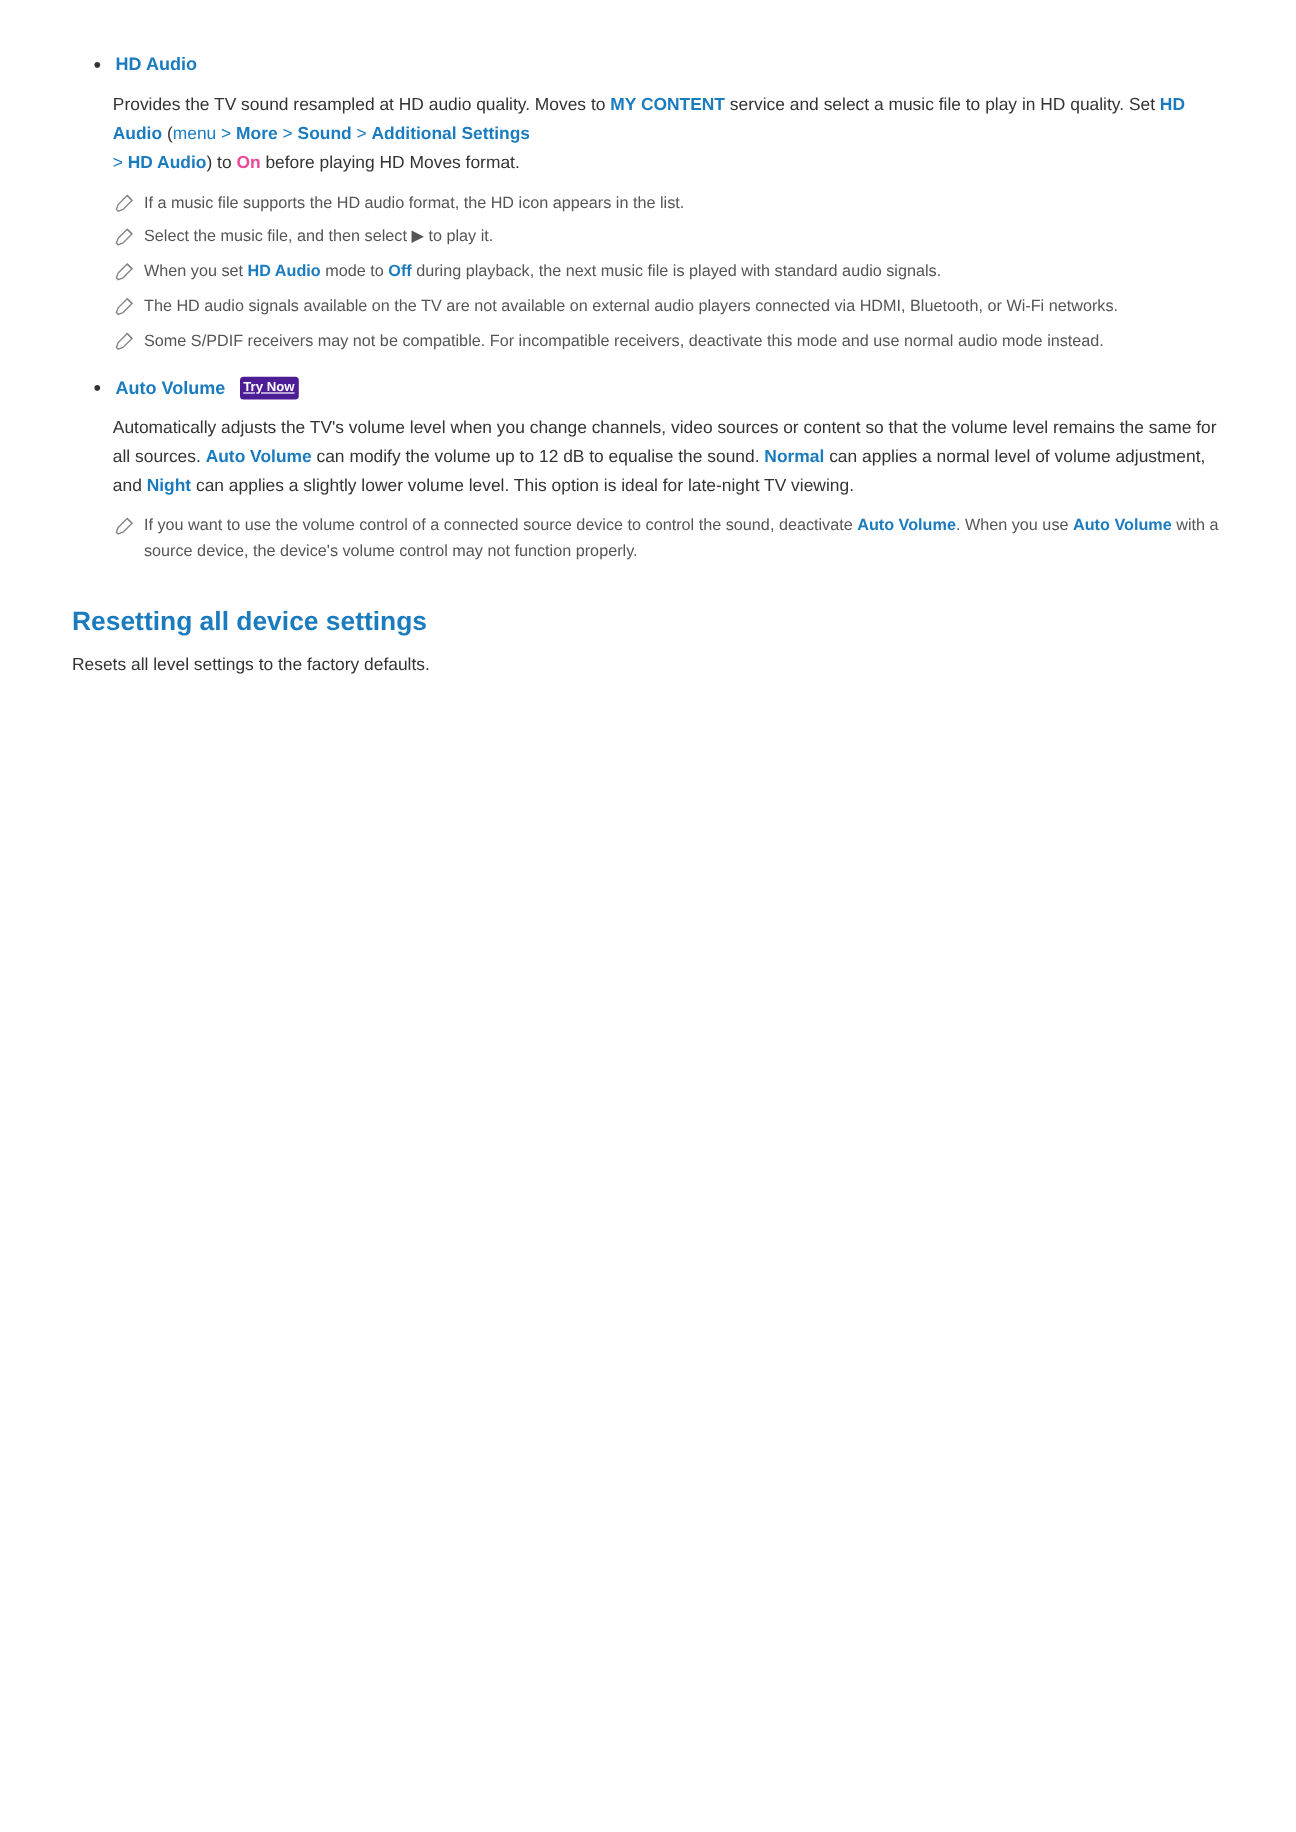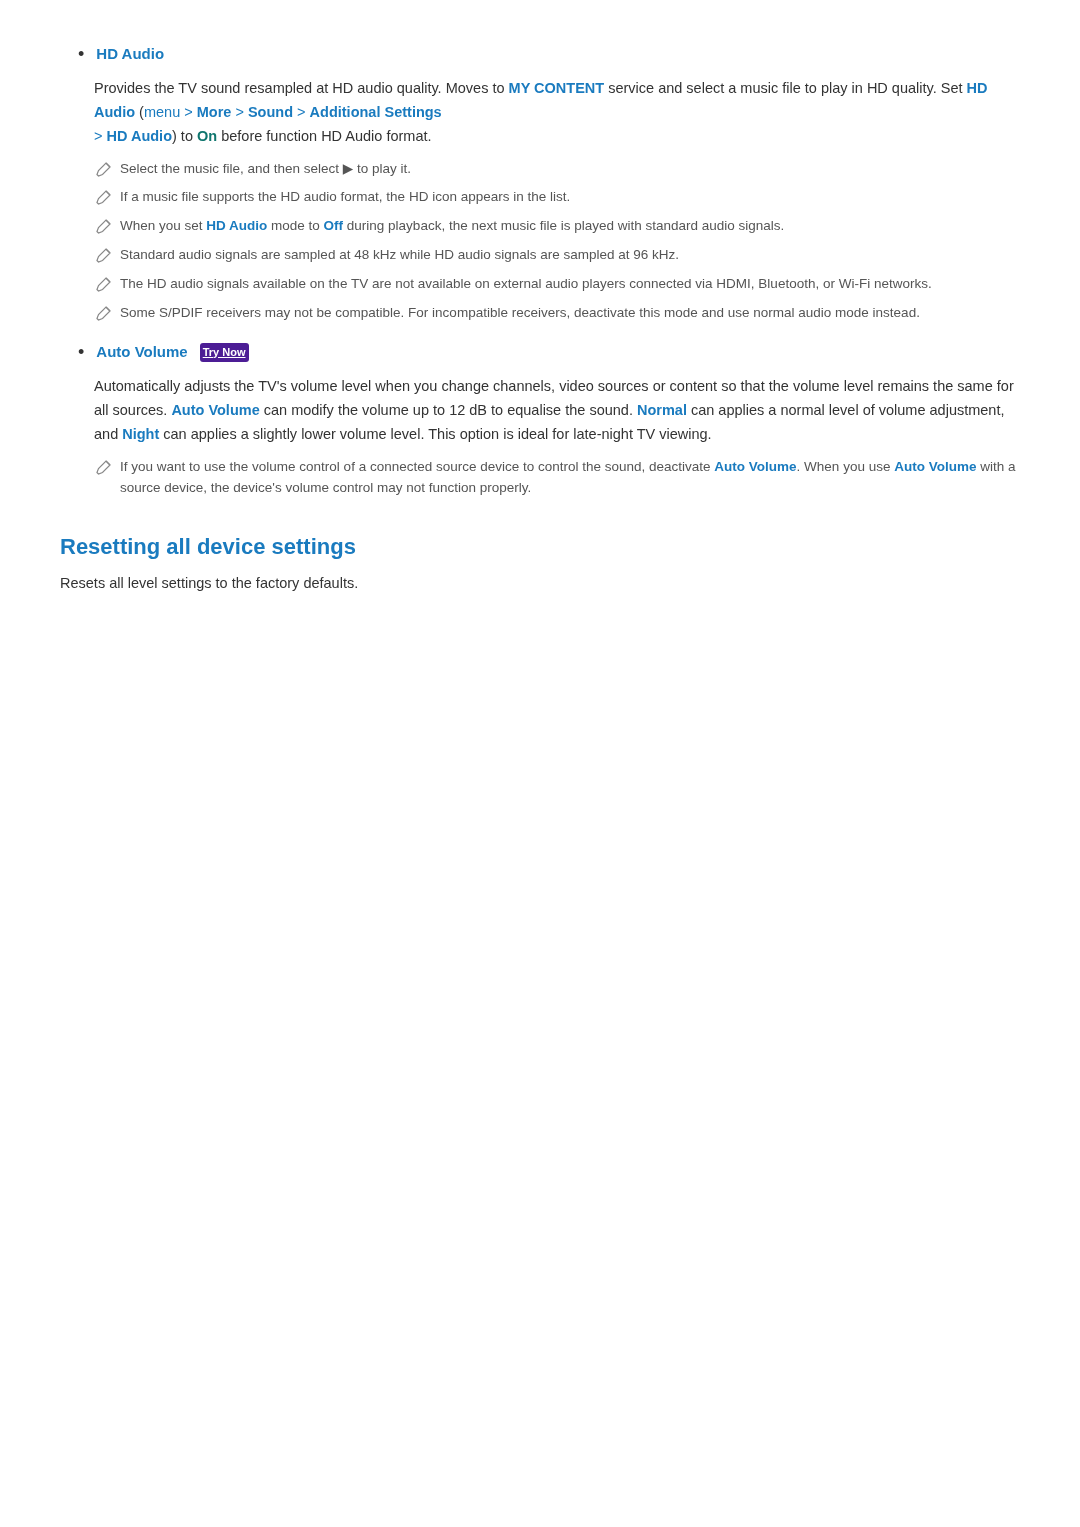--- a/index.html
+++ b/index.html
@@ -106,66 +106,59 @@
       color: #555;
       margin: 0 2px;
     }
 
     .reset-body {
       font-size: 14.5px;
       color: #333;
       margin-top: 6px;
     }
 
-    .on-text { color: #0f766e; font-weight: bold; }
+    .on-text { color: #ec4899; font-weight: bold; }
     .normal-text { color: #1a7bbf; font-weight: bold; }
     .night-text { color: #1a7bbf; font-weight: bold; }
   </style>
 </head>
 <body>
 
 <ul class="main-list">
 
   <li>
     <div class="item-title">
       <span class="blue-bold">HD Audio</span>
     </div>
     <div class="item-body">
       <span>Provides the TV sound resampled at HD audio quality. Moves to </span><span class="blue-bold">MY CONTENT</span><span> service and select a music file to play in HD quality. Set </span><span class="blue-bold">HD Audio</span><span> (</span><span class="blue-link">menu</span><span class="blue-link"> &gt; </span><span class="blue-bold">More</span><span class="blue-link"> &gt; </span><span class="blue-bold">Sound</span><span class="blue-link"> &gt; </span><span class="blue-bold">Additional Settings</span>
       <br>
-      <span class="blue-link"> &gt; </span><span class="blue-bold">HD Audio</span><span>) to </span><span class="on-text">On</span><span> before function HD Audio format.</span>
+      <span class="blue-link"> &gt; </span><span class="blue-bold">HD Audio</span><span>) to </span><span class="on-text">On</span><span> before playing HD Moves format.</span>
     </div>
     <ul class="note-list">
-      <li>
-        <svg class="pencil-icon" viewBox="0 0 18 18" fill="none">
-          <path d="M3 13.5L4.5 9.5L12 2L16 6L8.5 13.5L4.5 15L3 13.5Z" stroke="#888" stroke-width="1.2" fill="none"></path>
-          <path d="M12 2L16 6" stroke="#888" stroke-width="1.2"></path>
-        </svg>
-        <span>Select the music file, and then select ▶ to play it.</span>
-      </li>
       <li>
         <svg class="pencil-icon" viewBox="0 0 18 18" fill="none" xmlns="http://www.w3.org/2000/svg">
           <path d="M3 13.5L4.5 9.5L12 2L16 6L8.5 13.5L4.5 15L3 13.5Z" stroke="#888" stroke-width="1.2" fill="none"></path>
           <path d="M12 2L16 6" stroke="#888" stroke-width="1.2"></path>
         </svg>
         <span>If a music file supports the HD audio format, the HD icon appears in the list.</span>
       </li>
       <li>
         <svg class="pencil-icon" viewBox="0 0 18 18" fill="none">
           <path d="M3 13.5L4.5 9.5L12 2L16 6L8.5 13.5L4.5 15L3 13.5Z" stroke="#888" stroke-width="1.2" fill="none"></path>
           <path d="M12 2L16 6" stroke="#888" stroke-width="1.2"></path>
         </svg>
-        <span>When you set <strong class="blue-bold">HD Audio</strong> mode to <strong class="blue-bold">Off</strong> during playback, the next music file is played with standard audio signals.</span>
+        <span>Select the music file, and then select ▶ to play it.</span>
       </li>
       <li>
         <svg class="pencil-icon" viewBox="0 0 18 18" fill="none">
           <path d="M3 13.5L4.5 9.5L12 2L16 6L8.5 13.5L4.5 15L3 13.5Z" stroke="#888" stroke-width="1.2" fill="none"></path>
           <path d="M12 2L16 6" stroke="#888" stroke-width="1.2"></path>
         </svg>
-        <span>Standard audio signals are sampled at 48 kHz while HD audio signals are sampled at 96 kHz.</span>
+        <span>When you set <strong class="blue-bold">HD Audio</strong> mode to <strong class="blue-bold">Off</strong> during playback, the next music file is played with standard audio signals.</span>
       </li>
       <li>
         <svg class="pencil-icon" viewBox="0 0 18 18" fill="none">
           <path d="M3 13.5L4.5 9.5L12 2L16 6L8.5 13.5L4.5 15L3 13.5Z" stroke="#888" stroke-width="1.2" fill="none"></path>
           <path d="M12 2L16 6" stroke="#888" stroke-width="1.2"></path>
         </svg>
         <span>The HD audio signals available on the TV are not available on external audio players connected via HDMI, Bluetooth, or Wi-Fi networks.</span>
       </li>
       <li>
         <svg class="pencil-icon" viewBox="0 0 18 18" fill="none">

